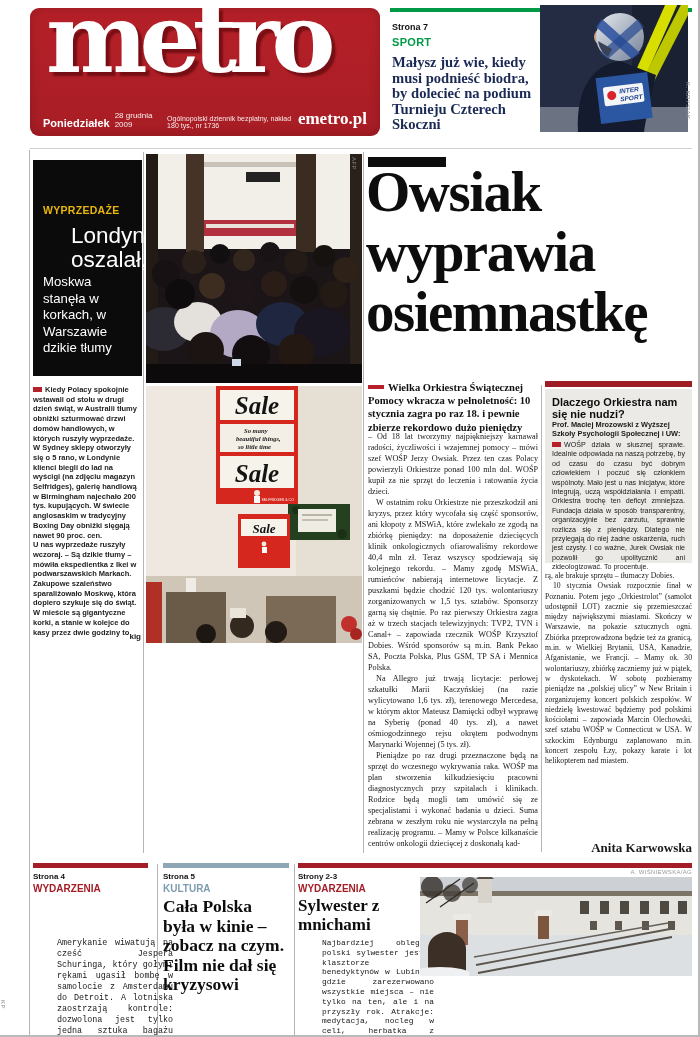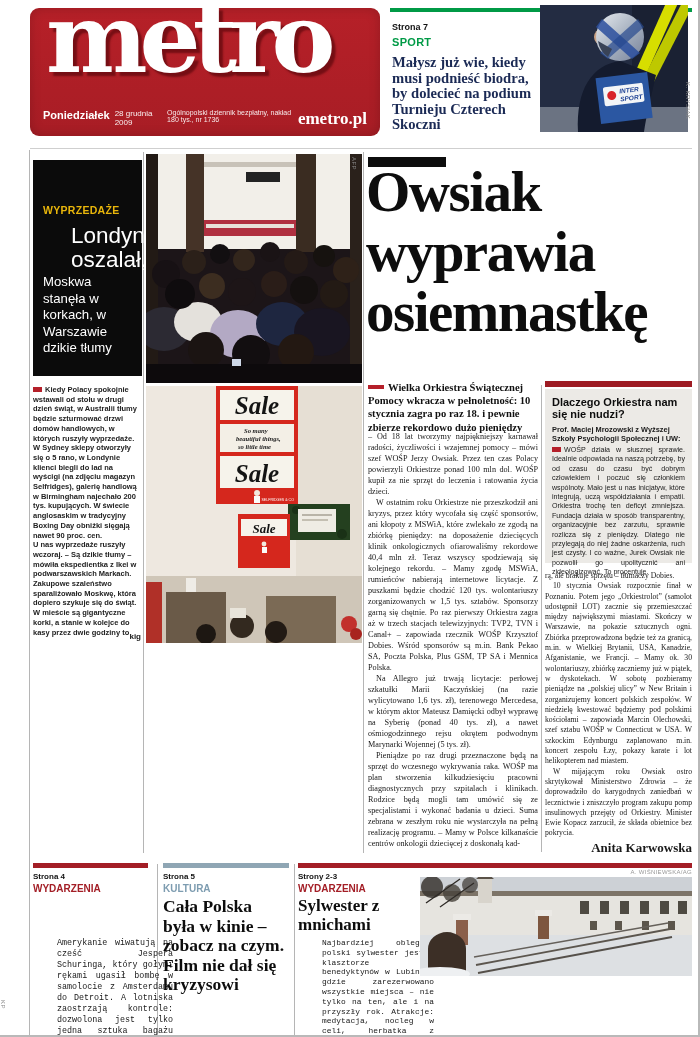--- a/index.html
+++ b/index.html
@@ -6,21 +6,21 @@
   #page{position:relative;width:700px;height:1037px;background:#fff;overflow:hidden;
         font-family:"Liberation Sans","DejaVu Sans",sans-serif;color:#1a1a1a;
         border-right:2px solid #b9b9b9;border-bottom:2px solid #b9b9b9;box-sizing:border-box;}
   .abs{position:absolute;}
   
   .masthead{left:30px;top:8px;width:350px;height:128px;background:linear-gradient(180deg,#b62028,#a81d25);
             border-radius:9px;box-shadow:inset 0 0 12px rgba(0,0,0,.18);}
   .logo{position:absolute;left:16px;top:-26px;font-family:"DejaVu Serif","Liberation Serif",serif;
         font-weight:bold;font-size:96px;color:#fff;letter-spacing:-8px;
         text-shadow:4px 4px 2px rgba(70,0,5,.55);}
-  .mast-bottom{position:absolute;left:13px;right:13px;bottom:7px;display:flex;align-items:flex-start;color:#fff;}
+  .mast-bottom{position:absolute;left:13px;right:13px;bottom:7px;display:flex;align-items:flex-end;color:#fff;}
   .mast-day{font-weight:bold;font-size:11px;}
   .mast-date{font-size:8px;margin-left:5px;opacity:.92;}
   .mast-info{font-size:7px;margin-left:10px;opacity:.9;}
   .mast-site{margin-left:auto;font-family:"Liberation Serif",serif;font-weight:bold;font-size:17px;}
   
   .greenline{left:390px;top:8px;width:302px;height:4px;background:#009a46;}
   .sp-page{left:392px;top:22px;font-size:9px;font-weight:bold;color:#111;}
   .sp-sec{left:392px;top:36px;font-size:11px;font-weight:bold;color:#009a46;letter-spacing:.3px;}
   .sp-head{left:392px;top:55px;width:146px;font-family:"Liberation Serif",serif;font-weight:bold;
            font-size:14.6px;line-height:15.6px;color:#1b2a55;}
@@ -54,21 +54,21 @@
   .bodycol p{margin:0;}
   .bodycol p + p{text-indent:8px;}
   .col1{left:368px;top:431px;width:170px;height:421px;font-size:8.2px;line-height:11px;}
   .col2{left:545px;top:571px;width:147px;height:268px;font-size:7.7px;line-height:10.3px;font-family:Liberation Serif, serif;}
   .byline{left:545px;top:840px;width:147px;text-align:right;font-family:"Liberation Serif",serif;
           font-weight:bold;font-size:13px;}
   
   .sb-bar{left:545px;top:381px;width:147px;height:6px;background:#9e1c24;}
   .sidebar{left:545px;top:389px;width:147px;height:174px;background:#eceae6;box-sizing:border-box;padding:7px 7px;}
   .sb-title{font-weight:bold;font-size:11px;line-height:12px;color:#0d0d0d;}
-  .sb-author{margin-top:5px;font-weight:bold;font-size:7.4px;line-height:9px;}
+  .sb-author{font-weight:bold;font-size:7.4px;line-height:9px;}
   .sb-text{margin-top:3px;font-size:7.1px;line-height:9.4px;text-align:justify;}
   
   .bbar{height:5px;top:863px;}
   .red{background:#a31e26;} .blue{background:#8fa6b4;}
   .bt-page{top:872px;font-size:8px;font-weight:bold;color:#111;}
   .bt-sec{top:883px;font-size:10px;font-weight:bold;}
   .bt-sec.r{color:#a31e26;} .bt-sec.b{color:#7d9cb0;}
   .bt-title{font-family:"Liberation Serif",serif;font-weight:bold;color:#0d0d0d;font-size:17px;line-height:18.5px;}
   .bt-text{font-family:Liberation Mono, monospace;text-align:justify;color:#181818;margin-left:24px;}
   .endsq::after{content:"";display:inline-block;width:7px;height:5px;background:#111;margin-left:3px;}
@@ -219,21 +219,21 @@
       <circle cx="96" cy="240" r="12" fill="#33291f"></circle>
         <circle cx="130" cy="246" r="11" fill="#221a14"></circle>
       <circle cx="60" cy="248" r="10" fill="#1d1712"></circle>
       <circle cx="203" cy="238" r="8" fill="#c2302c"></circle>
         <circle cx="210" cy="248" r="6" fill="#a8241f"></circle>
       <rect x="84" y="222" width="16" height="10" fill="#e9e5db"></rect>
     </svg>
   </div>
 
   <div class="abs left-art">
-    <p class="redsq">Kiedy Polacy spokojnie wstawali od stołu w drugi dzień świąt, w Australii tłumy będzie szturmować drzwi domów handlowych, w których ruszyły wyprzedaże.</p>
+    <p class="redsq">Kiedy Polacy spokojnie wstawali od stołu w drugi dzień świąt, w Australii tłumy obniżki szturmować drzwi domów handlowych, w których ruszyły wyprzedaże.</p>
     <p>W Sydney sklepy otworzyły się o 5 rano, w Londynie klienci biegli do lad na wyścigi (na zdjęciu magazyn Selfridges), galerię handlową w Birmingham najechało 200 tys. kupujących. W świecie anglosaskim w tradycyjny Boxing Day obniżki sięgają nawet 90 proc. cen.</p>
     <p>U nas wyprzedaże ruszyły wczoraj. – Są dzikie tłumy – mówiła ekspedientka z Ikei w podwarszawskich Markach.</p>
     <p>Zakupowe szaleństwo sparaliżowało Moskwę, która dopiero szykuje się do świąt. W mieście są gigantyczne korki, a stanie w kolejce do kasy przez dwie godziny to norma.</p>
   </div>
   <div class="abs kig">kig</div>
 
   <div class="abs owsiak-bar"></div>
   <div class="abs headline">
     <div>Owsiak</div>
     <div>wyprawia</div>
@@ -251,21 +251,20 @@
   <div class="abs sb-bar"></div>
   <div class="abs sidebar">
     <div class="sb-title">Dlaczego Orkiestra nam się nie nudzi?</div>
     <div class="sb-author">Prof. Maciej Mrozowski z Wyższej Szkoły Psychologii Społecznej i UW:</div>
     <div class="sb-text redsq">WOŚP działa w słusznej sprawie. Idealnie odpowiada na naszą potrzebę, by od czasu do czasu być dobrym człowiekiem i poczuć się członkiem wspólnoty. Mało jest u nas inicjatyw, które integrują, uczą współdziałania i empatii. Orkiestra trochę ten deficyt zmniejsza. Fundacja działa w sposób transparentny, organizacyjnie bez zarzutu, sprawnie rozlicza się z pieniędzy. Dlatego nie przylegają do niej żadne oskarżenia, ruch jest czysty. I co ważne, Jurek Owsiak nie pozwolił go upolitycznić ani zideologizować. To procentuje.</div>
   </div>
 
   <div class="abs bodycol col2">
     <p>rą, ale brakuje sprzętu – tłumaczy Dobies.</p>
     <p>10 stycznia Owsiak rozpocznie finał w Poznaniu. Potem jego „Orkiestrolot” (samolot udostępnił LOT) zacznie się przemieszczać między największymi miastami. Skończy w Warszawie, na pokazie sztucznych ogni. Zbiórka przeprowadzona będzie też za granicą, m.in. w Wielkiej Brytanii, USA, Kanadzie, Afganistanie, we Francji. – Mamy ok. 30 wolontariuszy, zbiórkę zaczniemy już w piątek, w dyskotekach. W sobotę pozbieramy pieniądze na „polskiej ulicy” w New Britain i zorganizujemy koncert polskich zespołów. W niedzielę kwestować będziemy pod polskimi kościołami – zapowiada Marcin Olechowski, szef sztabu WOŚP w Connecticut w USA. W szkockim Edynburgu zaplanowano m.in. koncert zespołu Łzy, pokazy karate i lot helikopterem nad miastem.</p>
-    <p>W mijającym roku Owsiak ostro skrytykował Ministerstwo Zdrowia – że doprowadziło do karygodnych zaniedbań w lecznictwie i zniszczyło program zakupu pomp insulinowych przejęty od Orkiestry. Minister Ewie Kopacz zarzucił, że składa obietnice bez pokrycia.</p>
   </div>
   <div class="abs byline">Anita Karwowska</div>
 
   <div class="abs bbar red" style="left:33px;width:115px;"></div>
   <div class="abs bbar blue" style="left:163px;width:126px;"></div>
   <div class="abs bbar red" style="left:298px;width:394px;"></div>
   <div class="abs abbey-cred">A. WIŚNIEWSKA/AG</div>
 
   <div class="abs bt-page" style="left:33px;">Strona 4</div>
   <div class="abs bt-sec r" style="left:33px;">WYDARZENIA</div>

